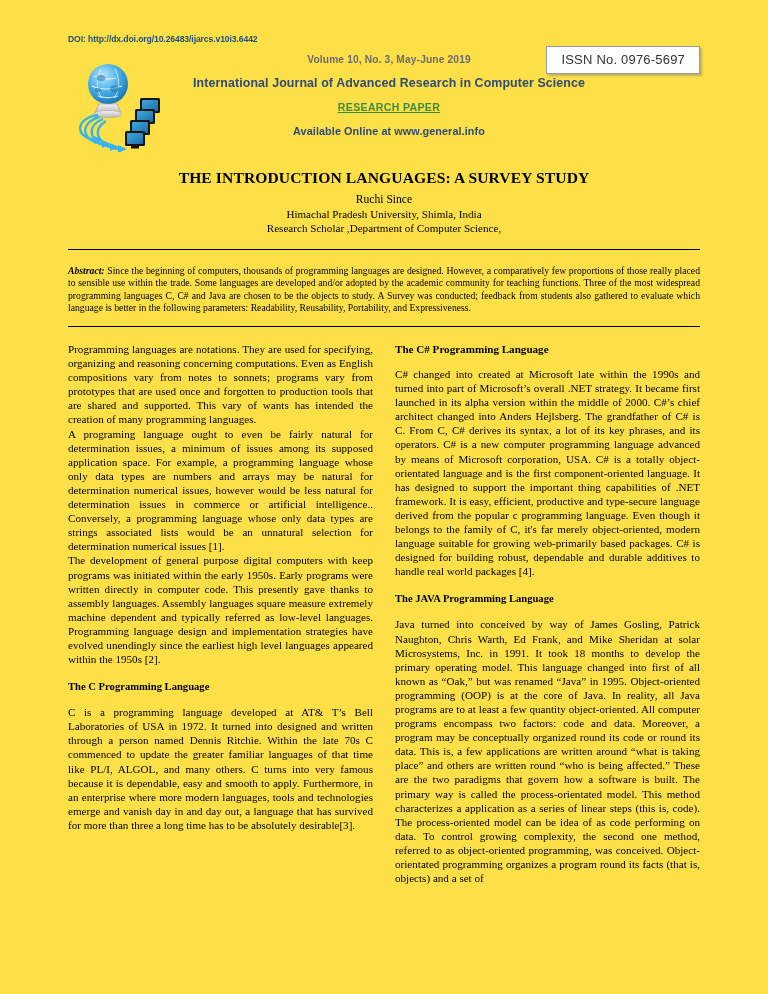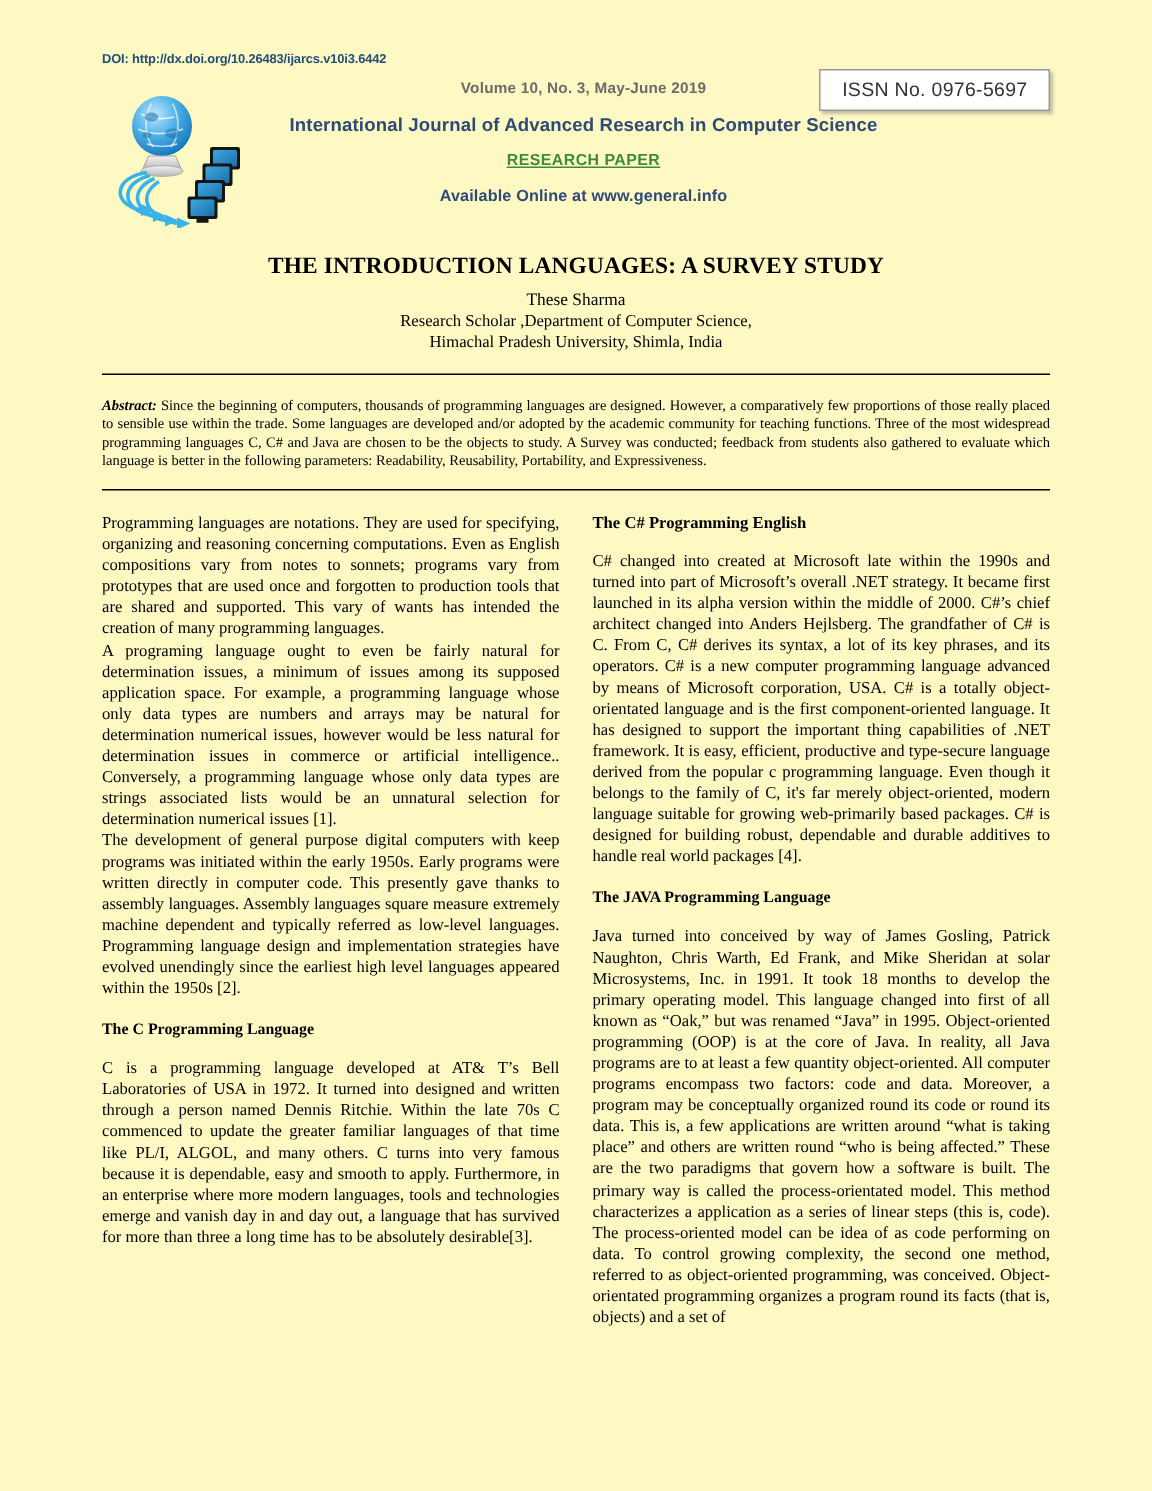--- a/index.html
+++ b/index.html
@@ -11,21 +11,21 @@
     width: 768px;
     height: 994px;
     font-family: "Liberation Serif", "DejaVu Serif", serif;
     color: #000000;
     overflow: hidden;
   }
   .page {
     position: relative;
     width: 768px;
     height: 994px;
-    background: #fef9c3;
+    background: #fde047;
     box-sizing: border-box;
     padding: 0 68px;
   }
 
   
   .masthead {
     position: relative;
     padding-top: 34px;
     height: 118px;
   }
@@ -264,43 +264,43 @@
     <div class="head-center">
       <div class="volume-line">Volume 10, No. 3, May-June 2019</div>
       <div class="journal-name">International Journal of Advanced Research in Computer Science</div>
       <div><span class="research-paper">RESEARCH PAPER</span></div>
       <div class="available-online">Available Online at www.general.info</div>
     </div>
   </div>
 
   <div class="title-block">
     <div class="paper-title">THE INTRODUCTION LANGUAGES: A SURVEY STUDY</div>
-    <div class="author-name">These Sharma</div>
+    <div class="author-name">Ruchi Since</div>
+    <div class="affil">Himachal Pradesh University, Shimla, India</div>
     <div class="affil">Research Scholar ,Department of Computer Science,</div>
-    <div class="affil">Himachal Pradesh University, Shimla, India</div>
   </div>
 
   <div class="abstract-wrap">
     <hr class="rule">
     <p class="abstract-body"><span class="lbl">Abstract:</span><span> Since the beginning of computers, thousands of programming languages are designed. However, a comparatively few proportions of those really placed to sensible use within the trade. Some languages are developed and/or adopted by the academic community for teaching functions. Three of the most widespread programming languages C, C# and Java are chosen to be the objects to study. A Survey was conducted; feedback from students also gathered to evaluate which language is better in the following parameters: Readability, Reusability, Portability, and Expressiveness.</span></p>
     <hr class="rule">
   </div>
 
   <div class="columns">
 
     <div class="col">
       <p class="para">Programming languages are notations. They are used for specifying, organizing and reasoning concerning computations. Even as English compositions vary from notes to sonnets; programs vary from prototypes that are used once and forgotten to production tools that are shared and supported. This vary of wants has intended the creation of many programming languages.</p>
       <p class="para">A programing language ought to even be fairly natural for determination issues, a minimum of issues among its supposed application space.  For example, a programming language whose only data types are numbers and arrays may be natural for determination numerical issues, however would be less natural for determination issues in commerce or artificial intelligence.. Conversely, a programming language whose only data types are strings associated lists would be an unnatural selection for determination numerical issues [1].</p>
       <p class="para">The development of general purpose digital computers with keep programs was initiated within the early 1950s. Early programs were written directly in computer code. This presently gave thanks to assembly languages. Assembly languages square measure extremely machine dependent and typically referred as low-level languages. Programming language design and implementation strategies have evolved unendingly since the earliest high level languages appeared within the 1950s [2].</p>
       <div class="sub-head">The C Programming Language</div>
       <p class="para">C is a programming language developed at AT&amp; T’s Bell Laboratories of USA in 1972. It turned into designed and written through a person named Dennis Ritchie. Within the late 70s C commenced to update the greater familiar languages of that time like PL/I, ALGOL, and many others. C turns into very famous because it is dependable, easy and smooth to apply. Furthermore, in an enterprise where more modern languages, tools and technologies emerge and vanish day in and day out, a language that has survived for more than three a long time has to be absolutely desirable[3].</p>
     </div>
 
     <div class="col">
-      <div class="sec-head">The C# Programming English</div>
+      <div class="sec-head">The C# Programming Language</div>
       <p class="para">C# changed into created at Microsoft late within the 1990s and turned into part of Microsoft’s overall .NET strategy. It became first launched in its alpha version within the middle of 2000. C#’s chief architect changed into Anders Hejlsberg. The grandfather of C# is C. From C, C# derives its syntax, a lot of its key phrases, and its operators. C# is a new computer programming language advanced by means of Microsoft corporation, USA. C# is a totally object-orientated language and is the first component-oriented language. It has designed to support the important thing capabilities of .NET framework. It is easy, efficient, productive and type-secure language derived from the popular c programming language. Even though it belongs to the family of C, it's far merely object-oriented, modern language suitable for growing web-primarily based packages. C# is designed for building robust, dependable and durable additives to handle real world packages [4].</p>
       <div class="sub-head">The JAVA Programming Language</div>
       <p class="para">Java turned into conceived by way of James Gosling, Patrick Naughton, Chris Warth, Ed Frank, and Mike Sheridan at solar Microsystems, Inc. in 1991. It took 18 months to develop the primary operating model. This language changed into first of all known as “Oak,” but was renamed “Java” in 1995. Object-oriented programming (OOP) is at the core of Java. In reality, all Java programs are to at least a few quantity object-oriented. All computer programs encompass two factors: code and data. Moreover, a program may be conceptually organized round its code or round its data. This is, a few applications are written around “what is taking place” and others are written round “who is being affected.” These are the two paradigms that govern how a software is built. The primary way is called the process-orientated model. This method characterizes a application as a series of linear steps (this is, code). The process-oriented model can be idea of as code performing on data. To control growing complexity, the second one method, referred to as object-oriented programming, was conceived. Object-orientated programming organizes a program round its facts (that is, objects) and a set of</p>
     </div>
 
   </div>
 
 </div>
 
 </body></html>

